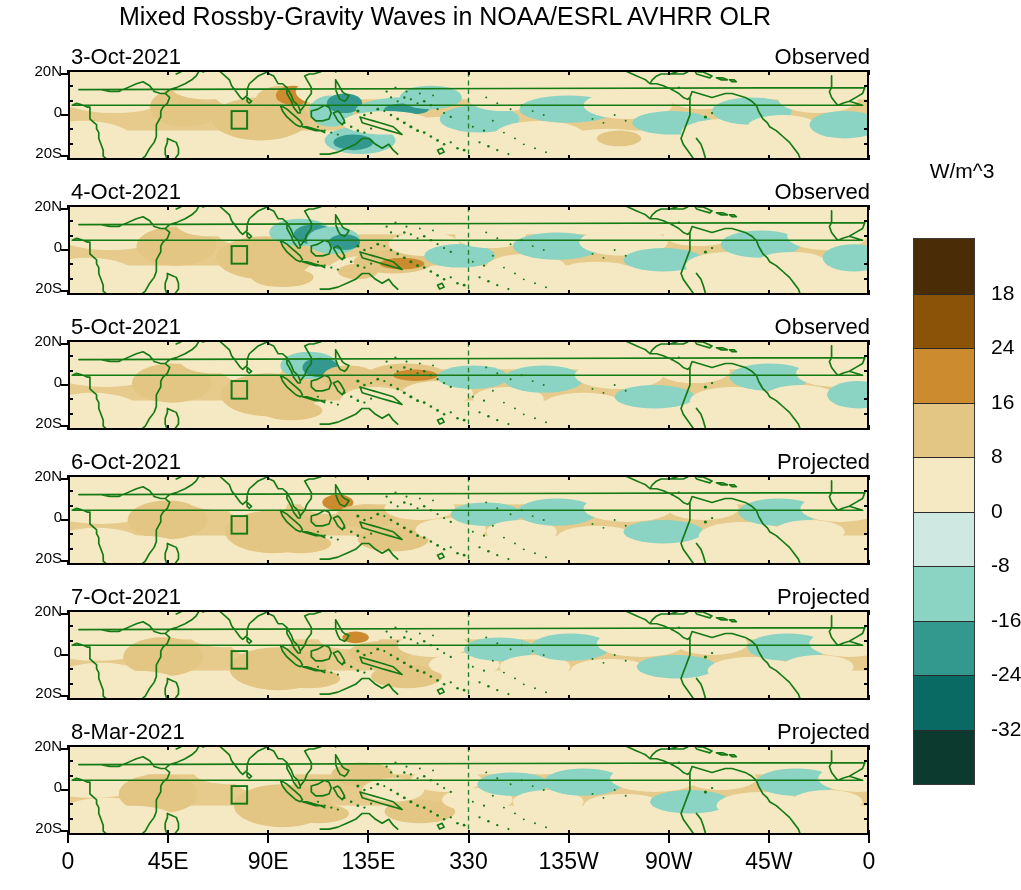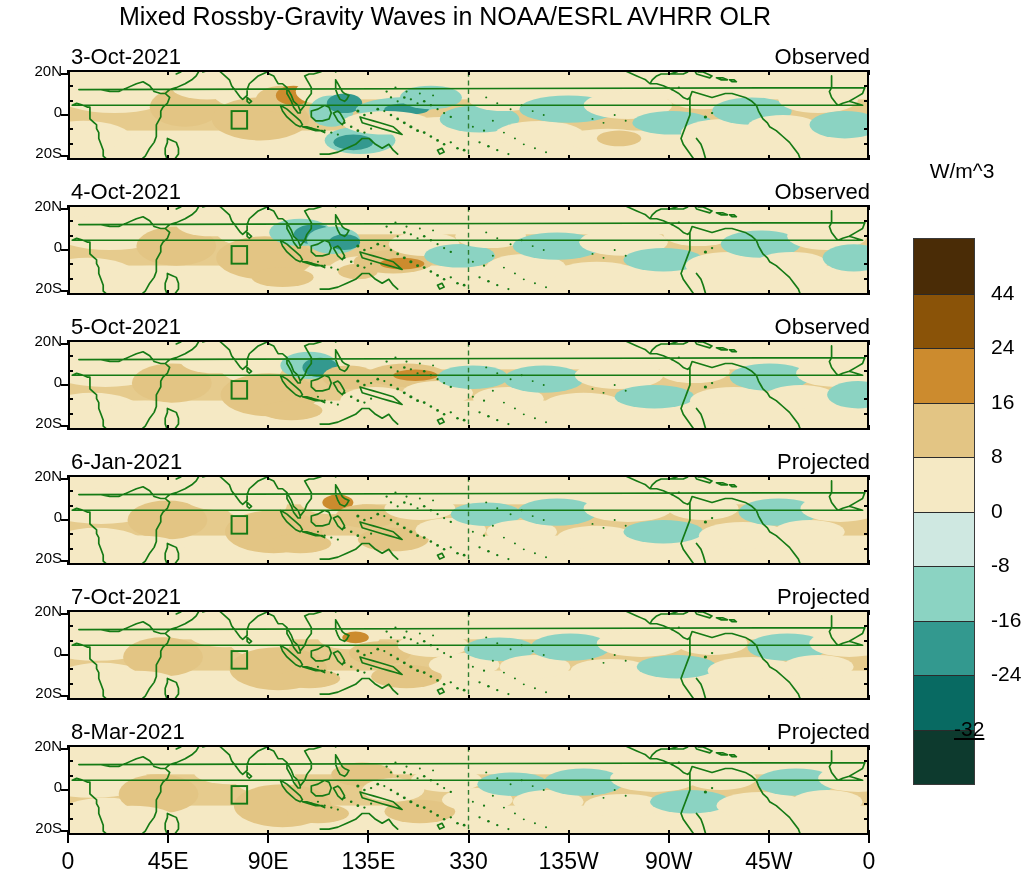--- a/index.html
+++ b/index.html
@@ -606,21 +606,21 @@
               <circle cx="242.5" cy="59.3" r="1.2" fill="#157a15"></circle>
               <circle cx="638.6" cy="47.0" r="1.6" fill="#157a15"></circle>
               <circle cx="645.3" cy="43.0" r="1.2" fill="#157a15"></circle>
               <circle cx="605.2" cy="18.4" r="1.2" fill="#157a15"></circle>
               <circle cx="611.9" cy="16.4" r="1.1" fill="#157a15"></circle>
               <rect x="162.4" y="40.9" width="15.6" height="18.4" fill="none" stroke="#157a15" stroke-width="2"></rect>
             </svg>
           </div>
         </div>
       </div>
-      <div class="panel-date" style="left: 71px; top: 451px;">6-Jan-2021</div>
+      <div class="panel-date" style="left: 71px; top: 451px;">6-Oct-2021</div>
       <div class="panel-status" style="left: 0px; width: 870px; text-align: right; top: 451px;">Projected</div>
       <div class="ylab" style="top: 468.091px;">20N</div>
       <div class="ytick" style="left: 61px; top: 478.091px; width: 8px;"></div>
       <div class="ylab" style="top: 509px;">0</div>
       <div class="ytick" style="left: 61px; top: 519px; width: 8px;"></div>
       <div class="ylab" style="top: 549.909px;">20S</div>
       <div class="ytick" style="left: 61px; top: 559.909px; width: 8px;"></div>
       <div class="ytick" style="left: 68px; top: 490.364px; width: 5px;"></div>
       <div class="ytick" style="left: 864px; top: 490.364px; width: 5px;"></div>
       <div class="ytick" style="left: 68px; top: 504.682px; width: 5px;"></div>
@@ -965,24 +965,24 @@
         <div class="cbar-sep" style="top: 272.5px;"></div>
         <div class="cbar-band" style="top: 327px; height: 54.5px; background: rgb(139, 211, 194);"></div>
         <div class="cbar-sep" style="top: 327px;"></div>
         <div class="cbar-band" style="top: 381.5px; height: 54.5px; background: rgb(51, 153, 143);"></div>
         <div class="cbar-sep" style="top: 381.5px;"></div>
         <div class="cbar-band" style="top: 436px; height: 54.5px; background: rgb(8, 106, 98);"></div>
         <div class="cbar-sep" style="top: 436px;"></div>
         <div class="cbar-band" style="top: 490.5px; height: 54.5px; background: rgb(13, 58, 46);"></div>
         <div class="cbar-sep" style="top: 490.5px;"></div>
       </div>
-      <div class="cbar-tick-label" style="left: 991px; top: 281.5px;">44</div>
+      <div class="cbar-tick-label" style="left: 991px; top: 281.5px;">18</div>
       <div class="cbar-tick-label" style="left: 991px; top: 336px;">24</div>
       <div class="cbar-tick-label" style="left: 991px; top: 390.5px;">16</div>
       <div class="cbar-tick-label" style="left: 991px; top: 445px;">8</div>
       <div class="cbar-tick-label" style="left: 991px; top: 499.5px;">0</div>
       <div class="cbar-tick-label" style="left: 991px; top: 554px;">-8</div>
       <div class="cbar-tick-label" style="left: 991px; top: 608.5px;">-16</div>
       <div class="cbar-tick-label" style="left: 991px; top: 663px;">-24</div>
-      <div class="cbar-tick-label" style="left: 954px; top: 717.5px; text-decoration: underline;">-32</div>
+      <div class="cbar-tick-label" style="left: 991px; top: 717.5px;">-32</div>
     </div>
 
 </div>
 
 </body></html>

